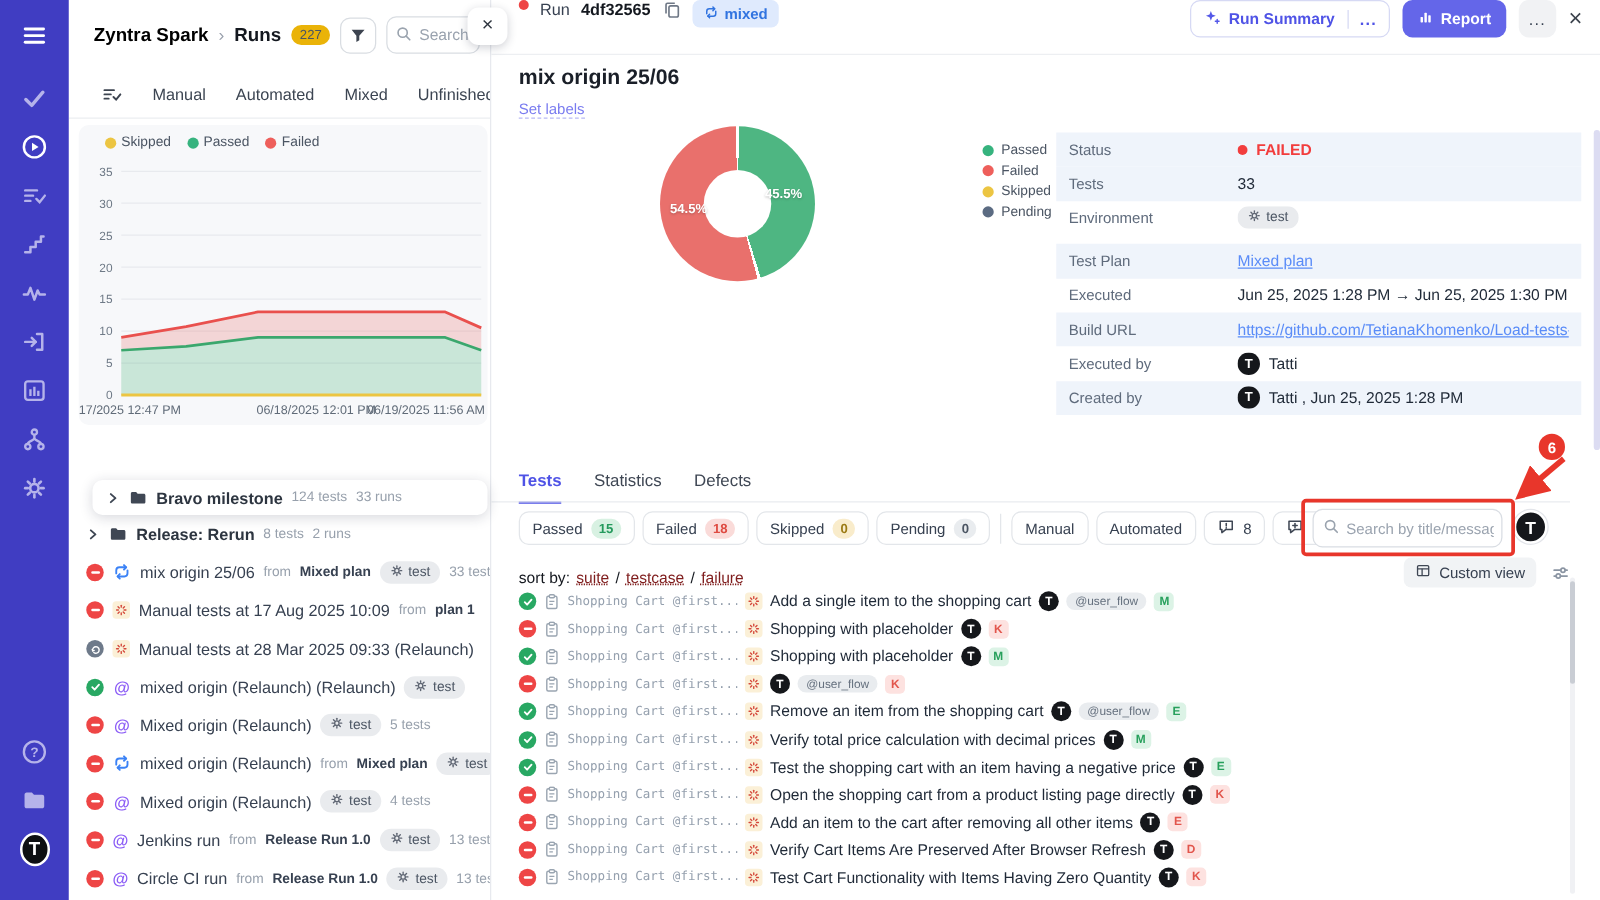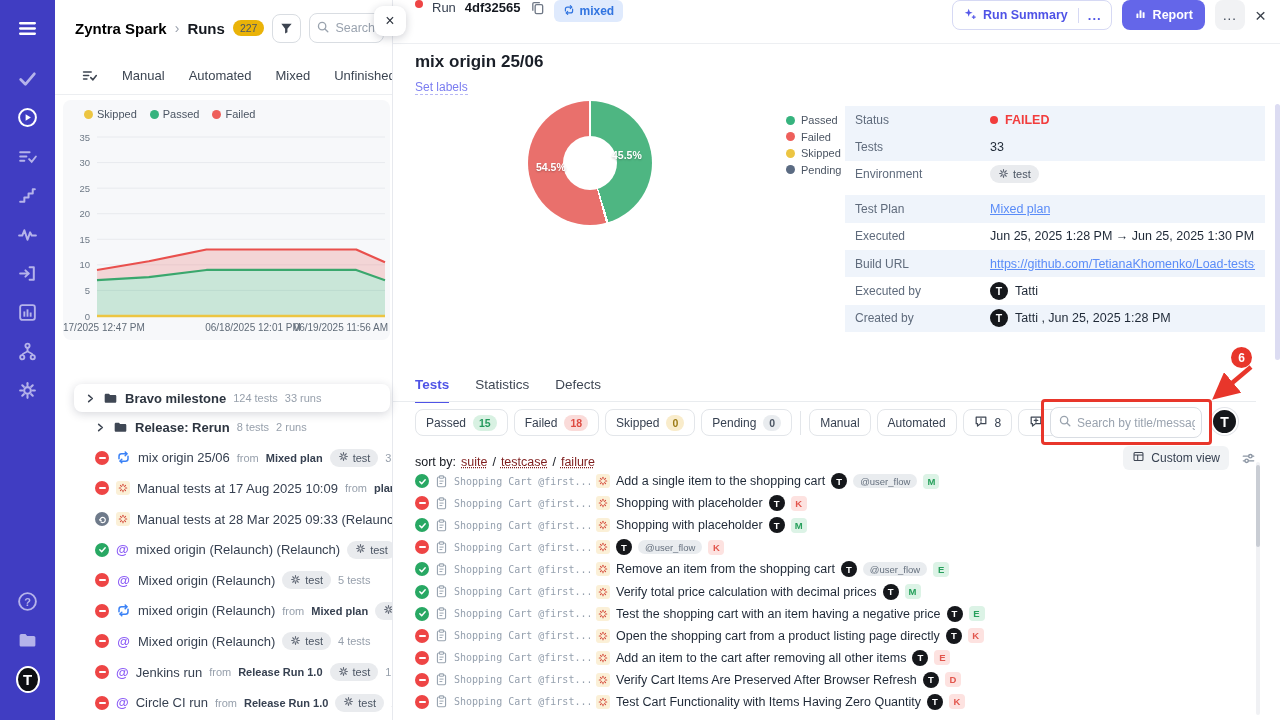--- a/index.html
+++ b/index.html
@@ -31,21 +31,21 @@
 .float-x{position:absolute;right:-14px;top:6px;width:32px;height:30px;background:#fff;border:0;border-radius:9px;box-shadow:0 2px 8px rgba(30,35,60,.22);font-size:16px;color:#2f3640;cursor:pointer;z-index:40;line-height:28px;text-align:center}
 .lp-tabs{height:39px;display:flex;align-items:center;gap:24px;padding:0 0 0 26px;border-bottom:1px solid #eceef1;white-space:nowrap;overflow:hidden}
 .lp-tabs .ticon svg{width:17px;height:17px;display:block}
 .lp-tab{color:#3c4552;font-size:13px;cursor:pointer}
 .chart-card{margin:5px 0 0 8px;width:327px;height:240px;background:#f7f8fa;border-radius:8px;position:relative}
 .chart-legend{position:absolute;left:21px;top:8px;display:flex;gap:13px;align-items:center}
 .cl-item{display:flex;align-items:center;gap:4px;font-size:11px;color:#4b5563}
 .cl-dot{width:9px;height:9px;border-radius:50%}
 #runChart{position:absolute;left:0;top:0}
 .runs{padding-top:44px}
-.run-row{position:relative;height:30.6px;display:flex;align-items:center;gap:7px;padding-left:40px;cursor:pointer;white-space:nowrap;overflow:hidden}
+.run-row{position:relative;height:30.6px;display:flex;align-items:center;gap:7px;padding-left:14px;cursor:pointer;white-space:nowrap;overflow:hidden}
 .run-card{background:#fff;border-radius:8px;box-shadow:0 2px 10px rgba(30,35,60,.18);margin:0 2px 0 19px;padding-left:11px;height:28px}
 .chev svg{width:11px;height:11px;display:block}
 .ic15 svg{width:15px;height:15px;display:block}
 .st-ic{width:14px;height:14px;border-radius:50%;display:flex;align-items:center;justify-content:center;flex:0 0 auto}
 .st-ic svg{width:9px;height:9px}
 .st-failed{background:#ee4545}
 .st-failed i{display:block;width:7px;height:2px;background:#fff;border-radius:1px}
 .st-passed{background:#28a863}
 .st-gray{background:#6e7a8a}
 .run-name{color:#374151;font-size:13px}

